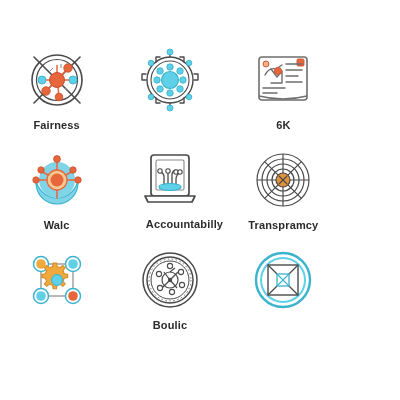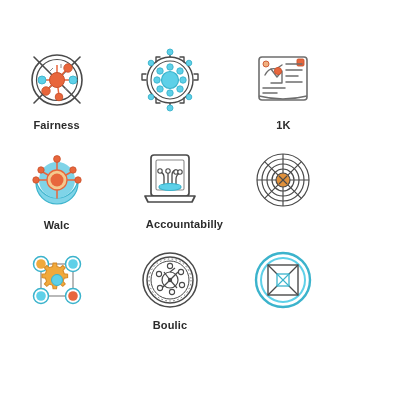--- a/index.html
+++ b/index.html
@@ -132,21 +132,21 @@
         <line x1="39" y1="38" x2="55" y2="38"></line>
         <line x1="16" y1="44" x2="38" y2="44"></line>
         <line x1="16" y1="49" x2="30" y2="49"></line>
       </g>
       <g fill="none" stroke="#6e6e6e" stroke-width="1.4" stroke-linecap="round" stroke-linejoin="round">
         <path d="M18 31 q4 -8 11 -6 l6 -4"></path>
         <path d="M24 25 l6 8 l5 -6 l0 12 l-11 0"></path>
       </g>
       <circle cx="31" cy="27" r="3.6" fill="#e8663c" stroke="#c9522c" stroke-width="0.9"></circle>
     </svg>
-    <div class="icon-label">1K</div>
+    <div class="icon-label">6K</div>
   </div>
 
   <div class="icon-cell">
     <svg class="icon-art" viewBox="0 0 72 72">
       <path d="M14 32 a22 22 0 0 0 44 0 a22 22 0 0 1 -44 0 z" fill="none"></path>
       <path d="M15 33 a21 21 0 0 0 42 0 l0 6 a21 21 0 0 1 -42 0 z" fill="#7fd4e8" stroke="#3bb3cc" stroke-width="1.2"></path>
       <path d="M16 34 a20 20 0 0 0 40 0 a20 20 0 0 1 -40 0" fill="#7fd4e8"></path>
       <circle cx="36" cy="36" r="18" fill="#7fd4e8" stroke="none"></circle>
       <path d="M18 38 a18 18 0 0 0 36 0 a18 18 0 0 1 -36 0z" fill="#7fd4e8"></path>
       <g stroke="#e8663c" stroke-width="1.5" stroke-linecap="round">
@@ -204,20 +204,21 @@
         <line x1="10" y1="36" x2="62" y2="36"></line>
         <line x1="17.6" y1="17.6" x2="54.4" y2="54.4"></line>
         <line x1="54.4" y1="17.6" x2="17.6" y2="54.4"></line>
       </g>
       <circle cx="36" cy="36" r="7" fill="#e0913c" stroke="#4a4a4a" stroke-width="1.2"></circle>
       <g stroke="#4a4a4a" stroke-width="1.1">
         <line x1="32" y1="32" x2="40" y2="40"></line>
         <line x1="40" y1="32" x2="32" y2="40"></line>
       </g>
     </svg>
+    <div class="icon-label">Transpramcy</div>
   </div>
 
   <div class="icon-cell">
     <svg class="icon-art" viewBox="0 0 72 72">
       <g stroke="#8a8a8a" stroke-width="1.2" fill="none">
         <rect x="20" y="20" width="32" height="32"></rect>
       </g>
       <g stroke="#3bb3cc" stroke-width="1.5" fill="#ffffff">
         <circle cx="20" cy="20" r="7.5"></circle>
         <circle cx="52" cy="20" r="7.5"></circle>

